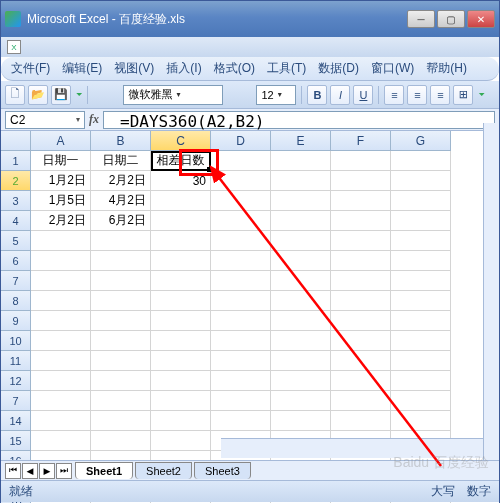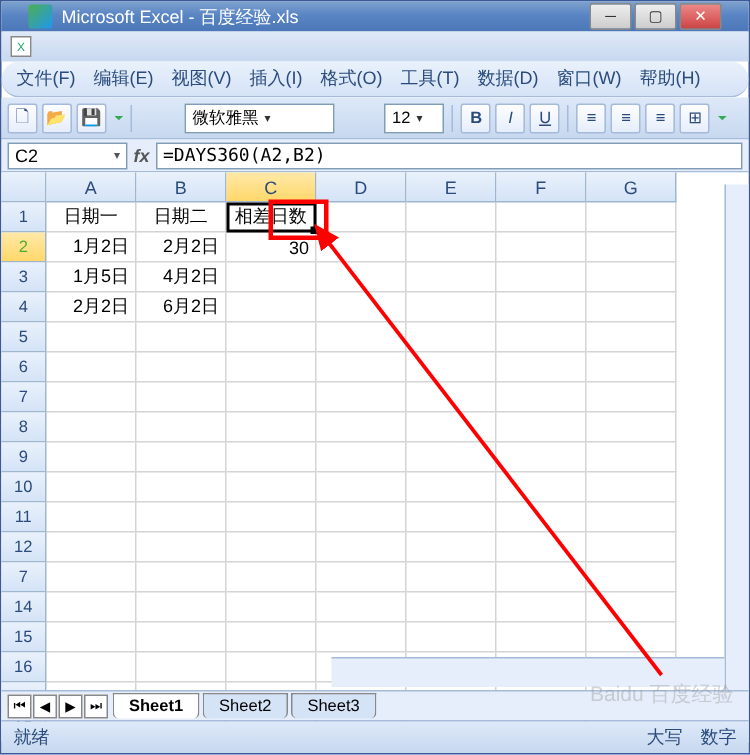--- a/index.html
+++ b/index.html
@@ -1,38 +1,38 @@
 <!DOCTYPE html>
 <html><head>
 <meta charset="utf-8">
 <style>
 * { margin: 0; padding: 0; box-sizing: border-box; font-family: "Microsoft YaHei", sans-serif; }
 body { background: #fff; width: 500px; height: 503px; overflow: hidden; position: relative; }
 .window { border: 1px solid #3b5998; background: #fff; position: relative; height: 100%; }
-.title-bar { height: 20px; background: linear-gradient(#7da2ce, #5a85c4 45%, #4b77b8); display: flex; align-items: center; padding: 0 18px; color: #fff; font-size: 12px; }
+.title-bar { height: 36px; background: linear-gradient(#7da2ce, #5a85c4 45%, #4b77b8); display: flex; align-items: center; padding: 0 4px; color: #fff; font-size: 12px; }
 .title-bar .app-icon { width: 16px; height: 16px; background: linear-gradient(135deg,#4caf50,#2196f3); margin-right: 6px; border-radius: 2px; }
 .title-bar .title { flex: 1; }
 .window-controls { display: flex; gap: 2px; }
 .wc-btn { width: 28px; height: 18px; background: linear-gradient(#eee,#ccc); border: 1px solid #888; border-radius: 2px; font-size: 10px; display: flex; align-items: center; justify-content: center; color: #333; }
 .wc-close { background: linear-gradient(#e88,#c44); color: #fff; }
 .sub-title-bar { height: 20px; background: linear-gradient(#dfe9f7,#c7d8ef); display: flex; align-items: center; padding-left: 6px; }
 .sub-title-bar .doc-icon { width: 14px; height: 14px; background: #fff; border: 1px solid #888; font-size: 8px; display: flex; align-items: center; justify-content: center; color: #2a6; margin-right: 4px; }
 .menu-bar { height: 24px; background: linear-gradient(#e9f1fb,#d5e3f7); border-bottom: 1px solid #a6bad9; display: flex; align-items: center; padding: 0 4px; font-size: 12px; border-radius: 12px; }
 .menu-item { padding: 2px 6px; color: #2a4b7c; cursor: default; }
 .menu-dd { font-size: 8px; margin-left: 2px; color: #3a5; }
 .toolbar { height: 28px; background: linear-gradient(#dde9f9,#c7d8ef); border-bottom: 1px solid #a6bad9; display: flex; align-items: center; padding: 0 4px; gap: 3px; font-size: 12px; }
 .tb-btn { width: 20px; height: 20px; border: 1px solid #a6bad9; background: linear-gradient(#fdfdff,#e6eefb); border-radius: 2px; display: flex; align-items: center; justify-content: center; font-size: 11px; color: #2a4b7c; }
 .tb-sep { width: 1px; height: 18px; background: #a6bad9; margin: 0 2px; }
 .tb-combo { height: 20px; border: 1px solid #7f9db9; background: #fff; display: flex; align-items: center; padding: 0 4px; font-size: 11px; margin-left: 30px; }
 .tb-combo .dd { margin-left: 4px; font-size: 8px; color: #333; }
 .formula-bar { height: 22px; background: #e6eefb; border-bottom: 1px solid #a6bad9; display: flex; align-items: center; gap: 4px; padding: 0 4px; font-size: 12px; }
 .name-box { width: 80px; height: 18px; border: 1px solid #7f9db9; background: #fff; display: flex; align-items: center; padding: 0 4px; }
 .name-box .dd { margin-left: auto; font-size: 8px; color: #555; }
-.fx-label { font-style: italic; font-weight: bold; color: #555; }
-.formula-input { flex: 1; height: 18px; border: 1px solid #7f9db9; background: #fff; padding: 0 4px; font-family: Consolas, monospace; font-size: 12px; }
+.fx-label { font-style: italic; font-weight: bold; color: #555; font-family: Liberation Serif, serif; }
+.formula-input { flex: 1; height: 18px; border: 1px solid #7f9db9; background: #fff; padding: 0 16px; font-family: Consolas, monospace; font-size: 16px; }
 .grid-area { position: relative; background: #fff; }
 .col-headers { display: flex; height: 20px; }
 .row-col-corner { width: 30px; height: 20px; background: linear-gradient(#e9f1fb,#d5e3f7); border-right: 1px solid #9eb6ce; border-bottom: 1px solid #9eb6ce; }
 .col-h { width: 60px; height: 20px; background: linear-gradient(#e9f1fb,#d5e3f7); border-right: 1px solid #9eb6ce; border-bottom: 1px solid #9eb6ce; display: flex; align-items: center; justify-content: center; font-size: 12px; color: #2a4b7c; }
 .rows { }
 .row { display: flex; height: 20px; }
 .row-h { width: 30px; background: linear-gradient(#e9f1fb,#d5e3f7); border-right: 1px solid #9eb6ce; border-bottom: 1px solid #9eb6ce; display: flex; align-items: center; justify-content: center; font-size: 11px; color: #2a4b7c; }
 .row-h.sel { background: linear-gradient(#ffe9a8,#ffd86b); color: #5a3; }
 .col-h.sel { background: linear-gradient(#ffe9a8,#ffd86b); }
 .cell { width: 60px; height: 20px; border-right: 1px solid #d4d4d4; border-bottom: 1px solid #d4d4d4; font-size: 12px; display: flex; align-items: center; justify-content: flex-end; padding: 0 4px; position: relative; }

